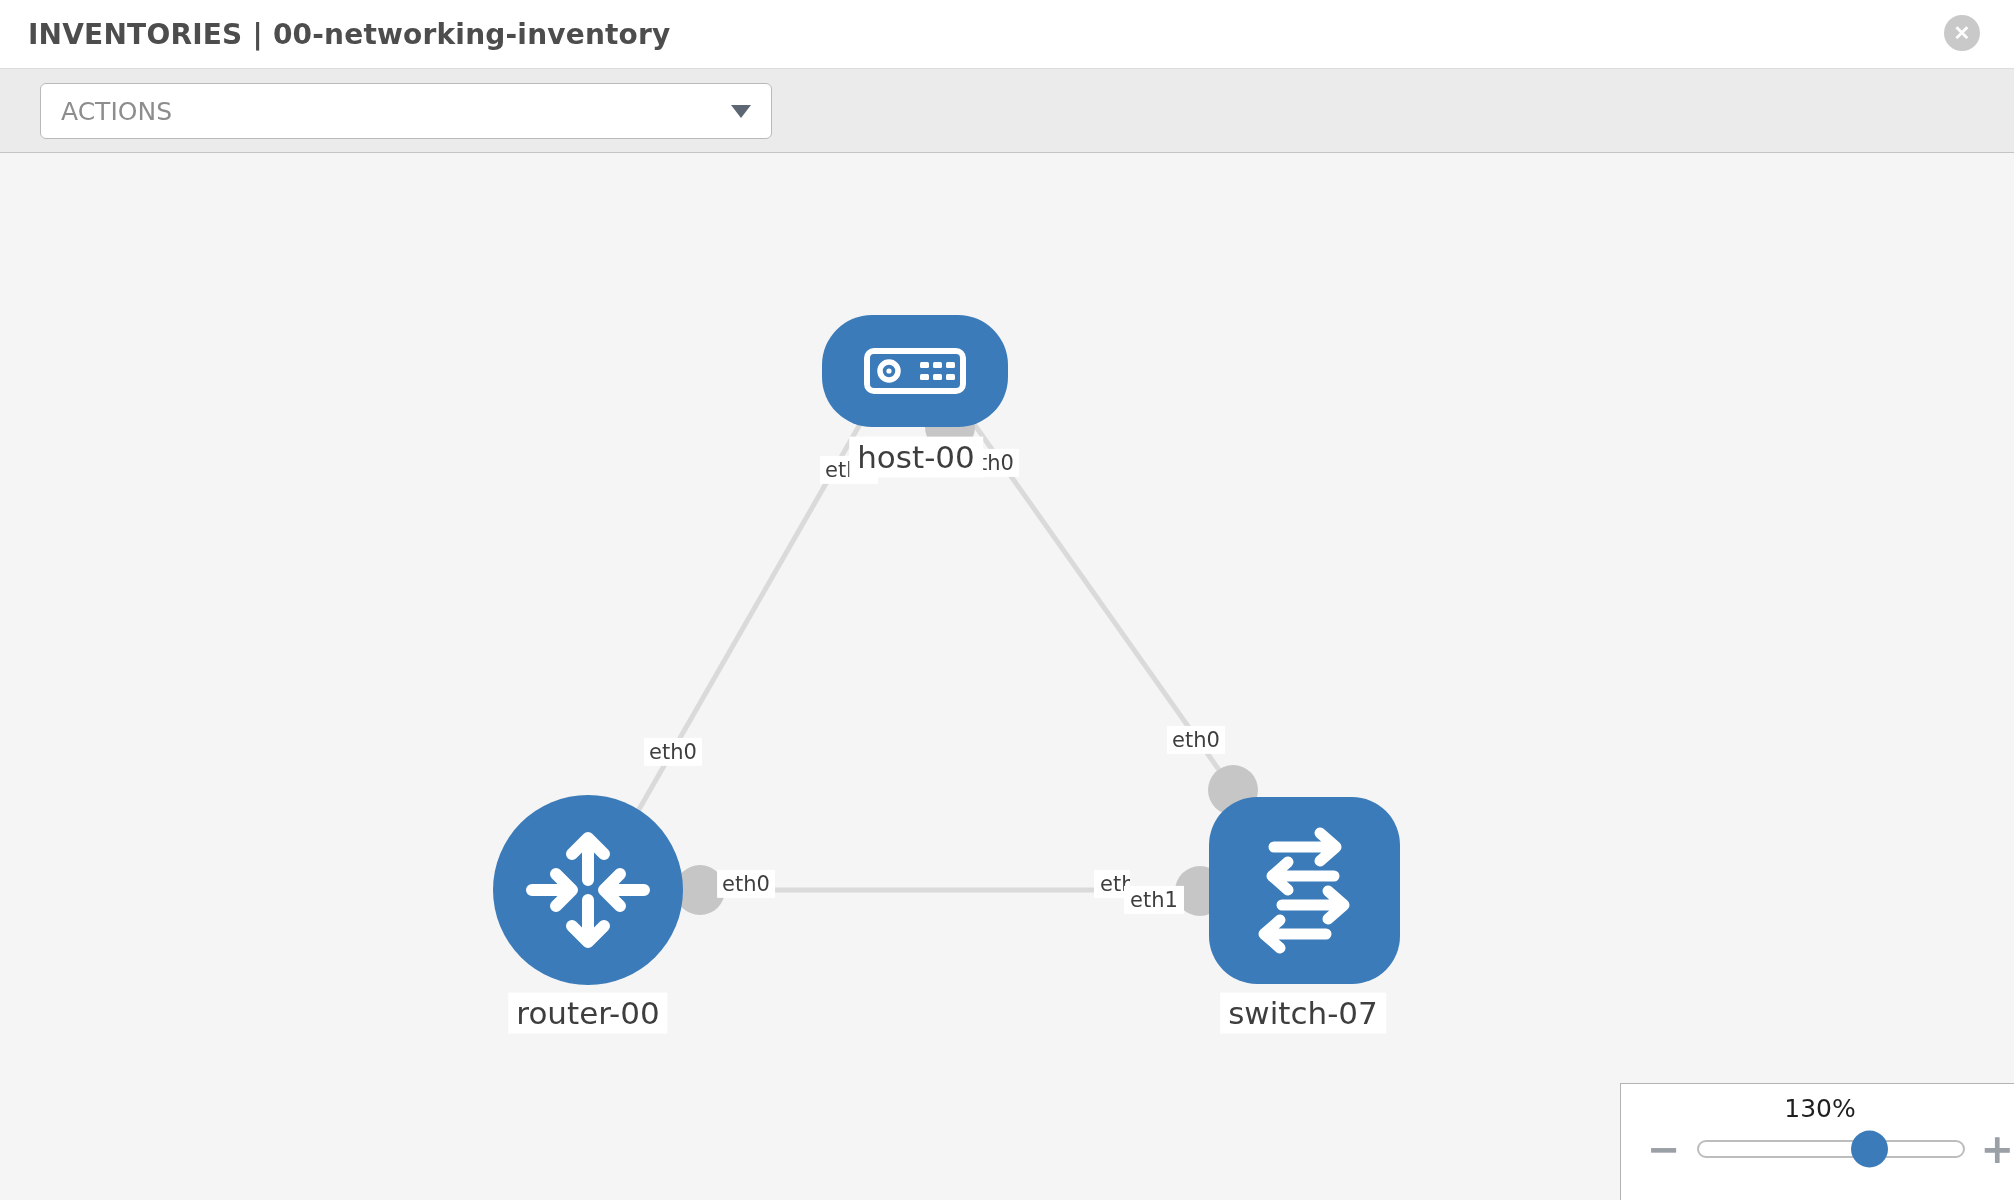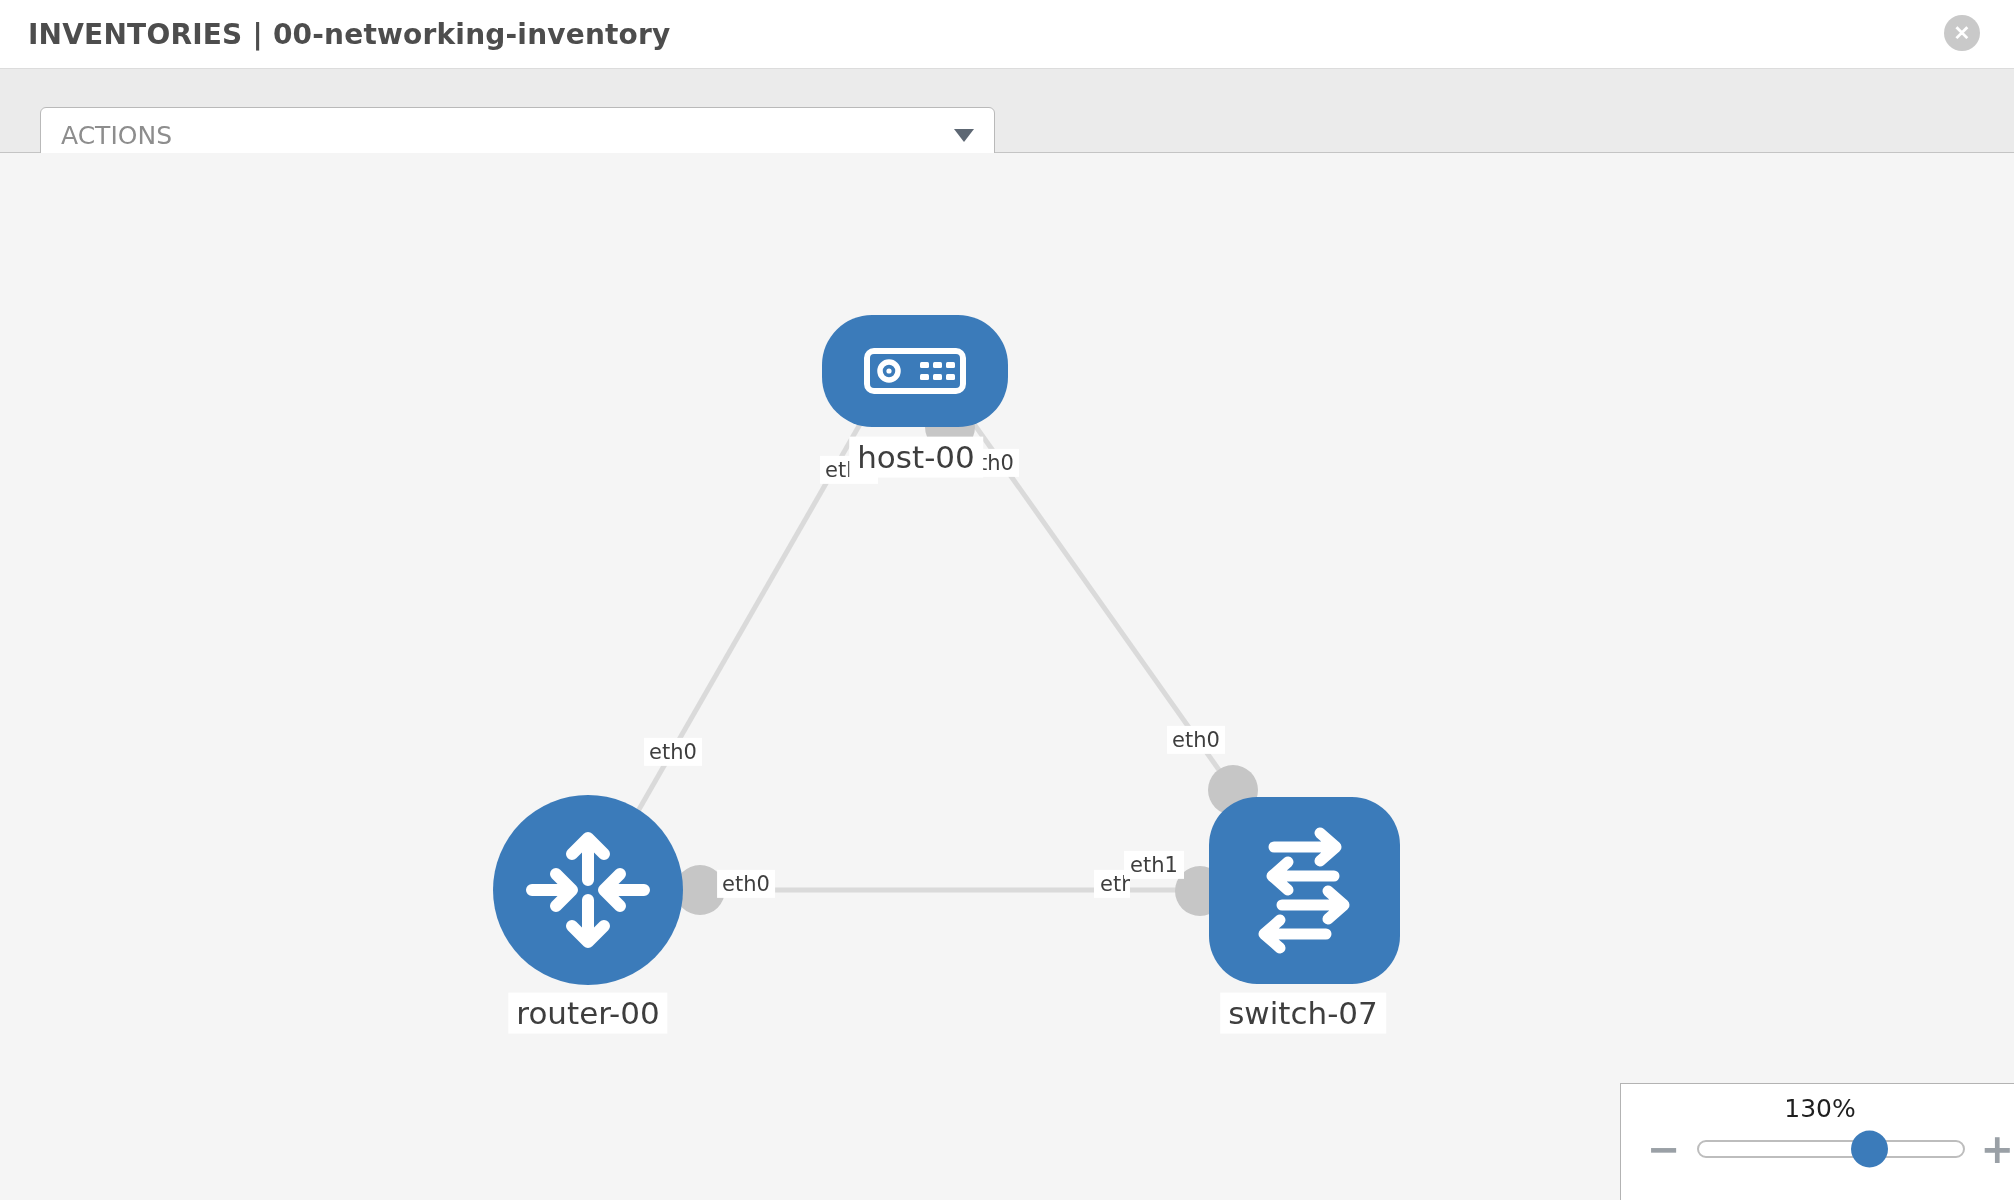--- a/index.html
+++ b/index.html
@@ -19,21 +19,21 @@
   .title .sep{margin:0 10px;}
   .close-btn{position:absolute;right:34px;top:15px;width:36px;height:36px;border-radius:50%;
     background:#c9c9c9;border:none;color:#ffffff;font-size:20px;font-weight:bold;
     display:flex;align-items:center;justify-content:center;cursor:pointer;line-height:1;}
 
   
   .toolbar{position:absolute;left:0;top:68px;width:2014px;height:85px;background:#ebebeb;
     border-top:1px solid #dcdcdc;border-bottom:1px solid #c4c4c4;}
   .select-box{position:absolute;top:14px;height:56px;background:#ffffff;border:1px solid #b9b9b9;
     border-radius:6px;display:flex;align-items:center;padding:0 20px;color:#8d8d8d;font-size:25px;}
-  .actions-box{left:40px;width:955px;margin-top:24px;}
+  .actions-box{left:40px;width:732px;}
   .search-box{left:1182px;width:798px;}
   .caret{position:absolute;right:20px;top:50%;margin-top:-6px;width:0;height:0;
     border-left:10px solid transparent;border-right:10px solid transparent;border-top:13px solid #5d6773;}
   .search-input{border:none;outline:none;background:transparent;font:inherit;color:#6e6e6e;width:700px;}
   .search-input::placeholder{color:#8d8d8d;opacity:1;}
   .tool-icon{position:absolute;top:93px;width:42px;height:42px;display:flex;align-items:center;justify-content:center;cursor:pointer;}
   .tool-icon svg{width:36px;height:36px;fill:#6a737b;}
   .wrench-pos{left:1046px;}
   .key-pos{left:1114px;}
 
@@ -146,21 +146,21 @@
       </g>
     </g>
   </svg>
 
   <div class="chip" style="left:849px;top:317px">eth0</div>
   <div class="chip" style="left:990px;top:310px">eth0</div>
   <div class="chip" style="left:673px;top:599px">eth0</div>
   <div class="chip" style="left:1196px;top:587px">eth0</div>
   <div class="chip" style="left:746px;top:731px">eth0</div>
   <div class="chip chip-back" style="left:1094px;top:731px">eth0</div>
-  <div class="chip chip-front" style="left:1124px;top:712px">eth1</div>
+  <div class="chip chip-front" style="left:1124px;top:747px">eth1</div>
 
   <div class="chip node-label" style="left:916px;top:304px">host-00</div>
   <div class="chip node-label" style="left:588px;top:860px">router-00</div>
   <div class="chip node-label" style="left:1303px;top:860px">switch-07</div>
 
   <div class="zoom-panel">
     <div class="zoom-value">130%</div>
     <div class="zoom-row">
       <span class="zoom-minus">−</span>
       <div class="zoom-track">

